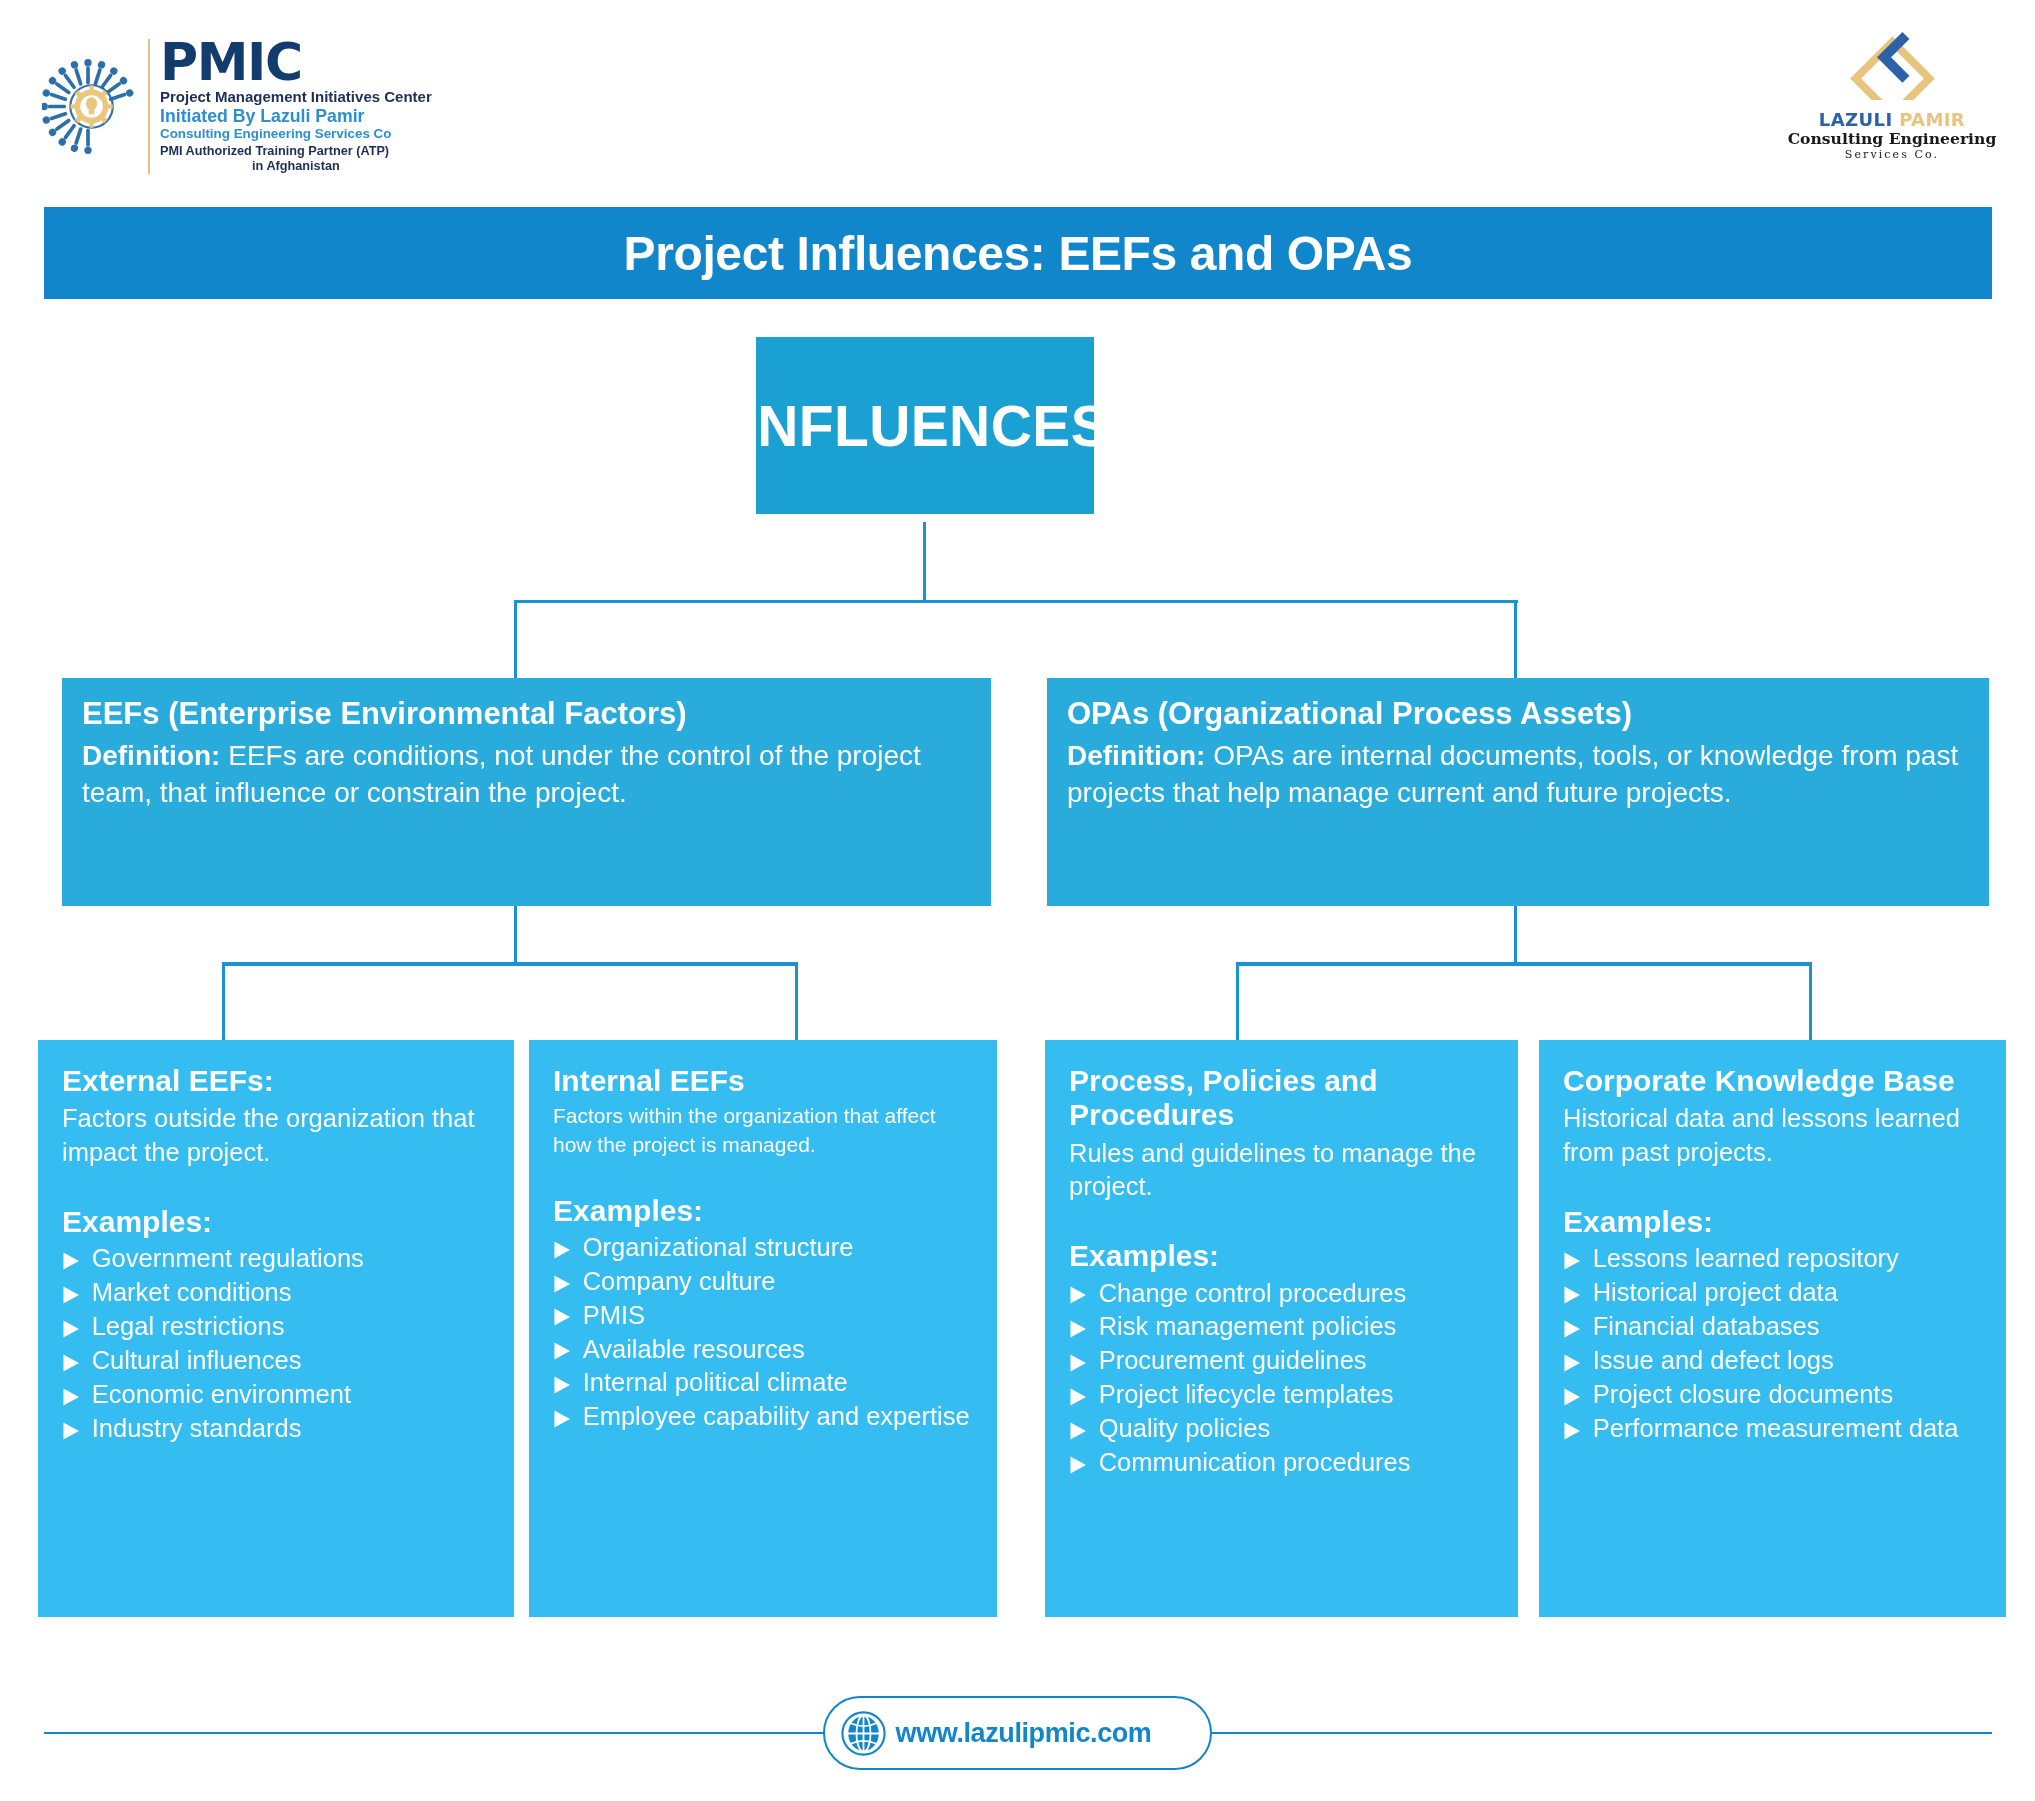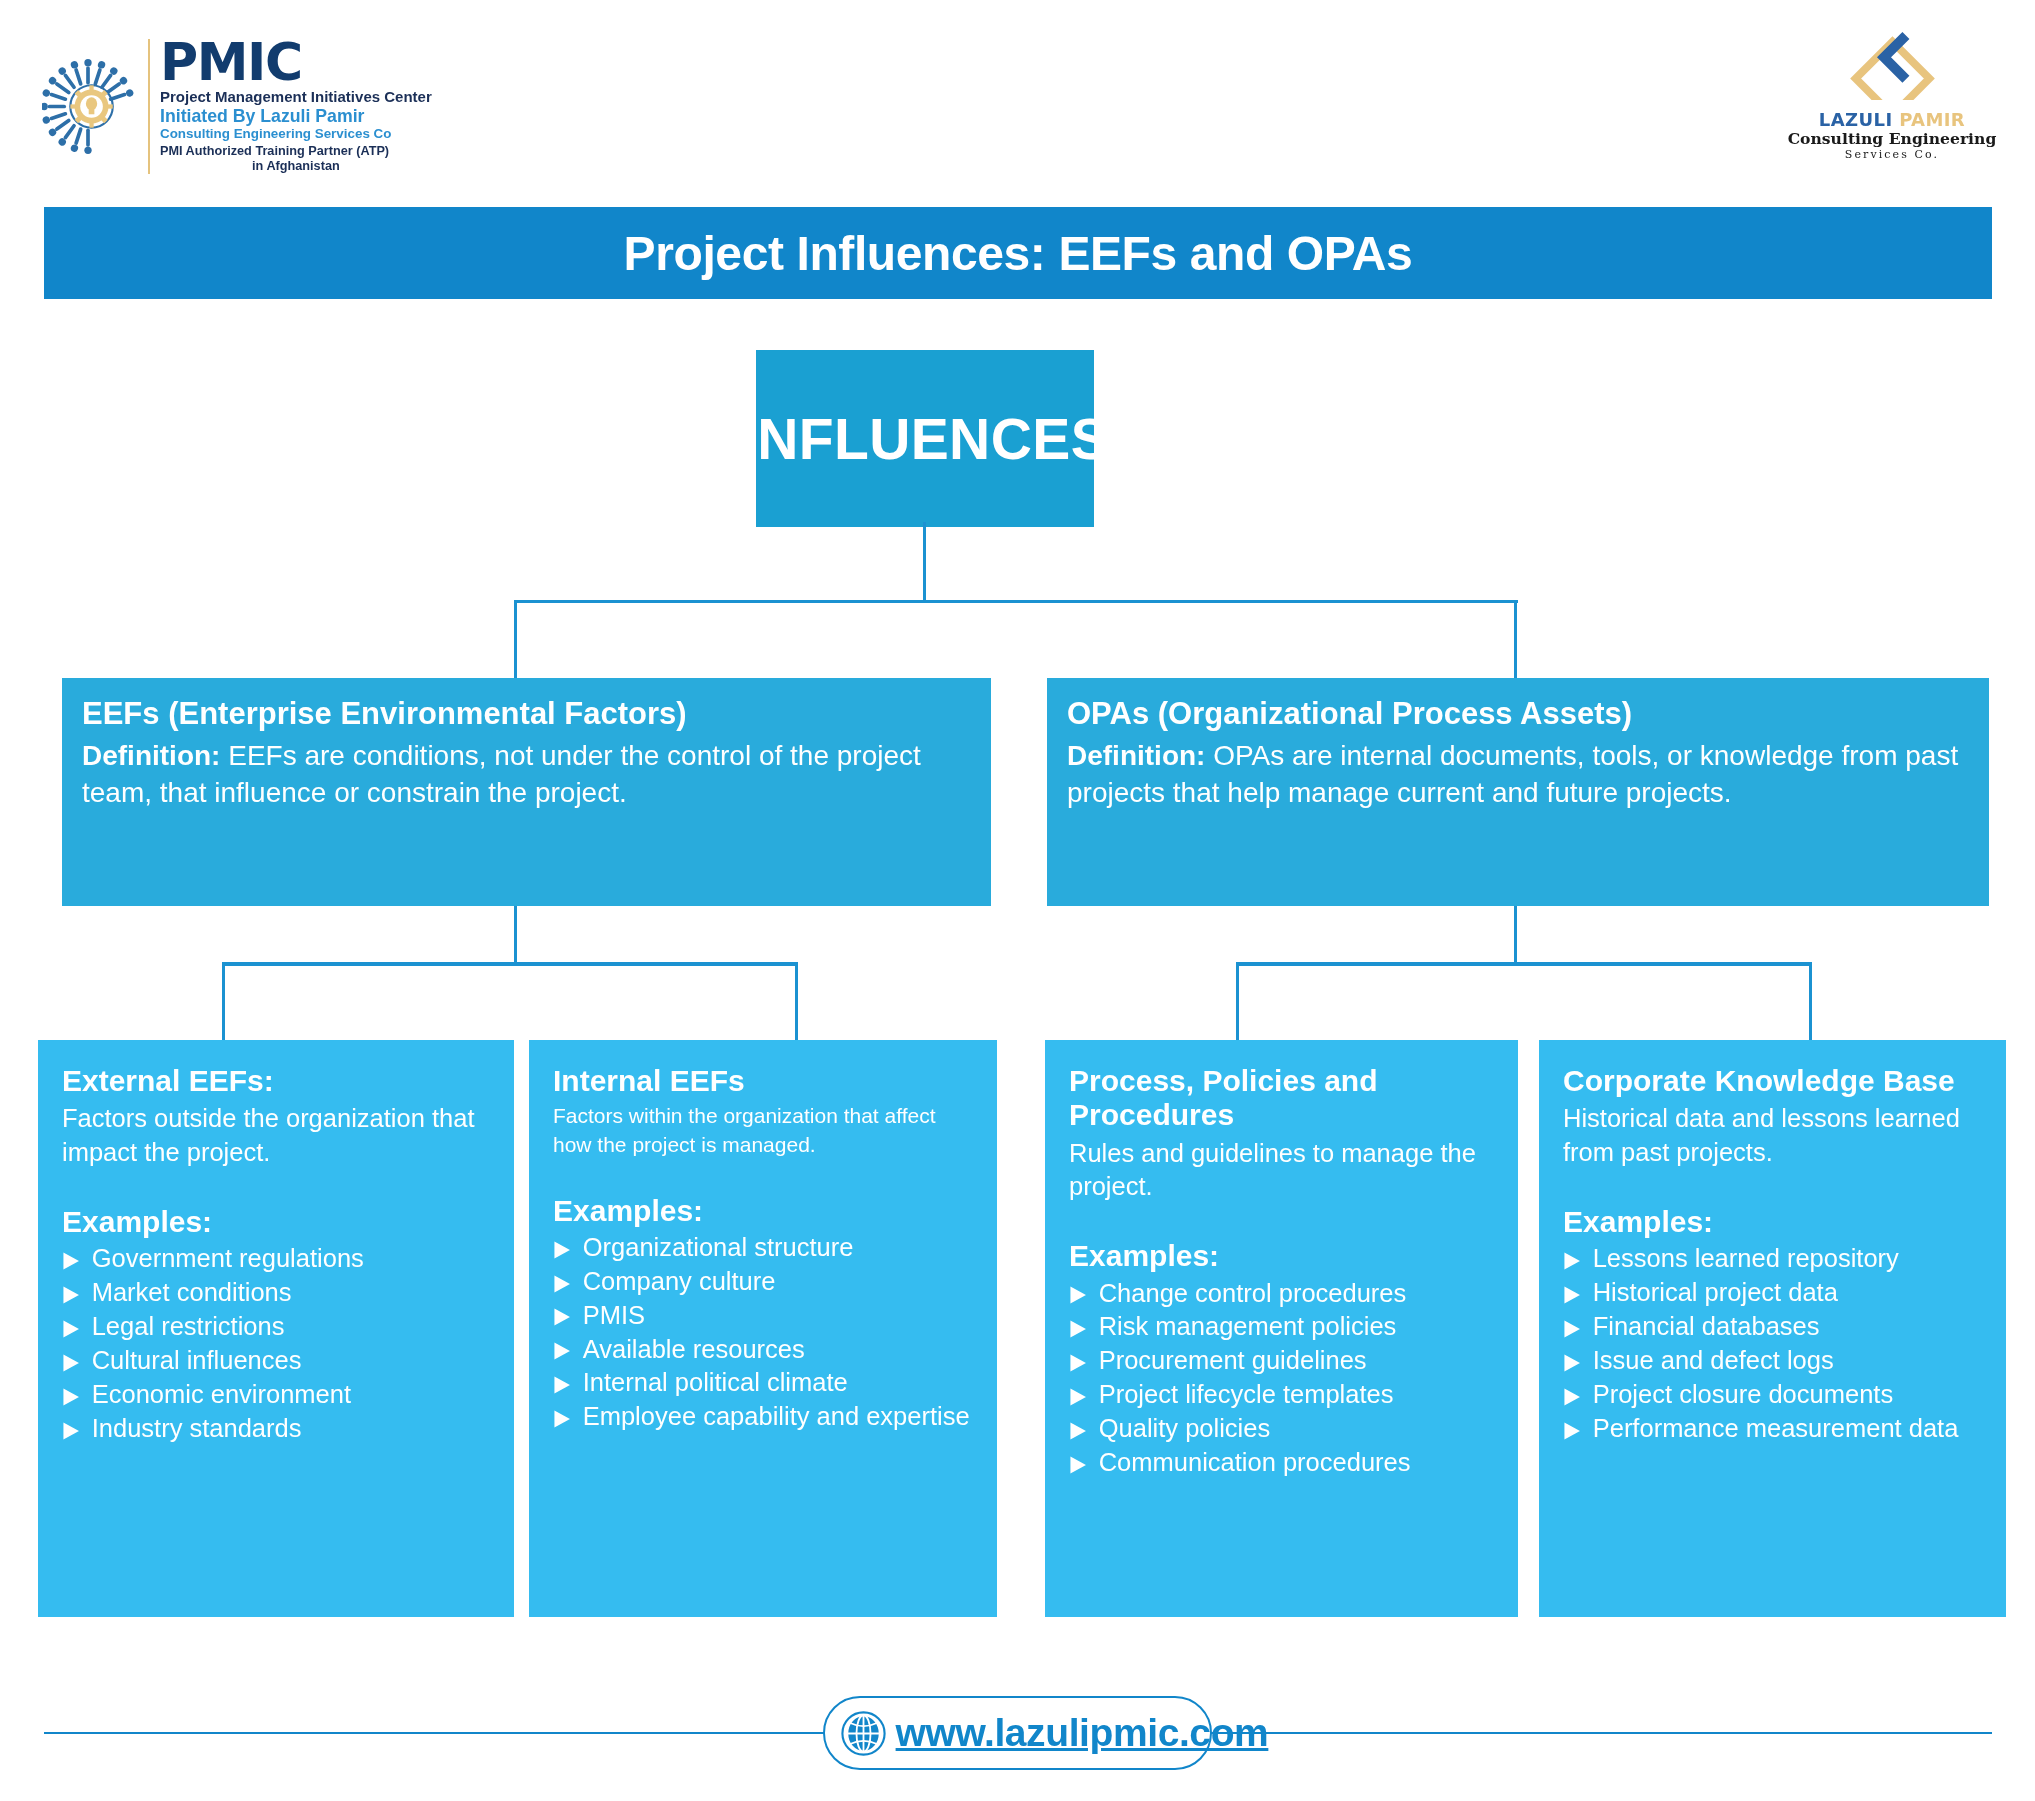--- a/index.html
+++ b/index.html
@@ -35,21 +35,21 @@
     position: absolute; left: 44px; top: 207px; width: 1948px; height: 92px;
     background: #1186CA; color: #ffffff;
     display: flex; align-items: center; justify-content: center;
   }
   .title-bar span { font-size: 48px; font-weight: bold; letter-spacing: -0.4px; }
 
   
   .node { position: absolute; color: #ffffff; }
 
   .influences {
-    left: 756px; top: 350px; width: 338px; height: 177px;
+    left: 756px; top: 337px; width: 338px; height: 177px;
     background: #1AA0D2;
     display: flex; align-items: center; justify-content: center;
   }
   .influences span { font-size: 57px; font-weight: bold; letter-spacing: 0.4px; }
 
   .lvl2 { background: #29ABDC; padding: 18.4px 20px 17px 20px; }
   .lvl2 .hdr { font-size: 31px; font-weight: bold; line-height: 1.15; margin-bottom: 5.7px; }
   .lvl2 .body { font-size: 28px; line-height: 1.32; }
   .lvl2 .body b { font-weight: bold; }
 
@@ -84,21 +84,21 @@
   .conn { position: absolute; background: #1B92D1; }
 
   
   .footer-rule { position: absolute; left: 44px; top: 1732px; width: 1948px; height: 2.1px; background: #1186CA; }
   .footer-pill {
     position: absolute; left: 823px; top: 1696px; width: 389px; height: 74px;
     border: 2.1px solid #1186CA; border-radius: 37px; background: #ffffff;
     display: flex; align-items: center; justify-content: flex-start; padding-left: 15.6px;
   }
   .globe { flex: 0 0 auto; width: 45px; height: 45px; margin-right: 10px; }
-  .footer-pill .url { font-size: 39px; font-weight: bold; color: #1186CA; letter-spacing: -0.4px; text-decoration: underline; }
+  .footer-pill .url { font-size: 27px; font-weight: bold; color: #1186CA; letter-spacing: -0.4px; }
 </style>
 </head>
 <body>
 
 <div id="page">
 
   <div class="logo-left">
     <svg class="pmic-mark" viewBox="0 0 130 140">
       <g fill="#2d6fa8">
         <g transform="translate(65,70)">

